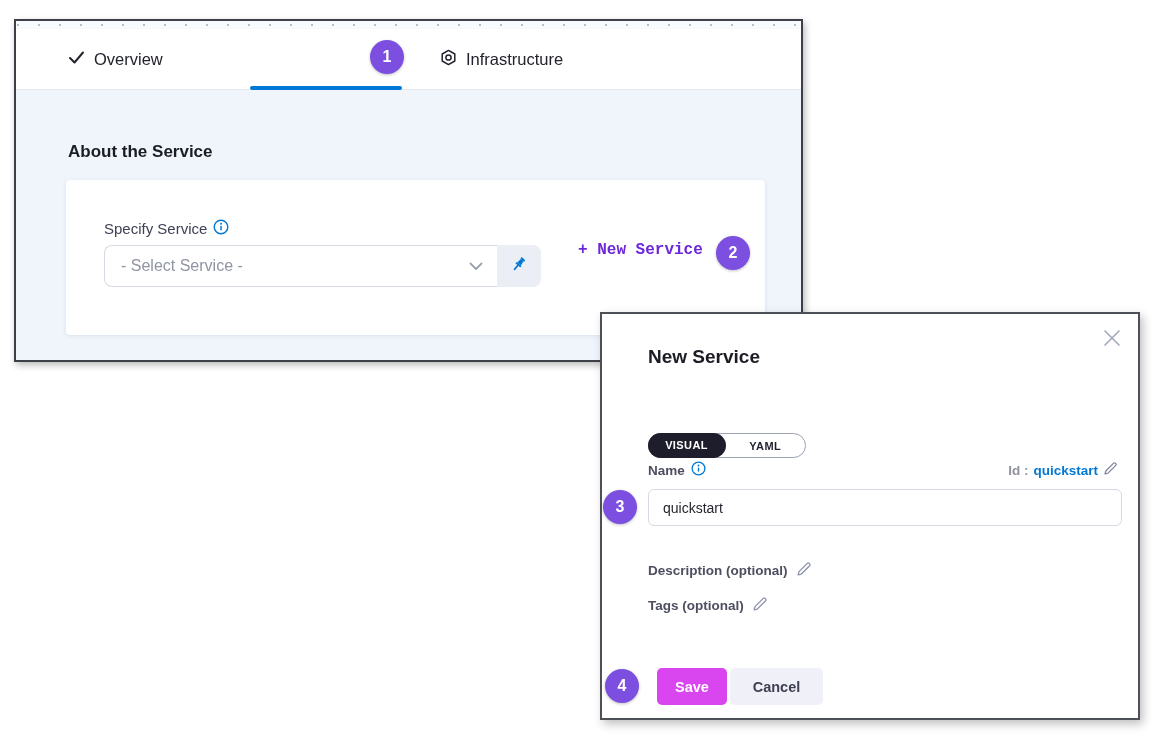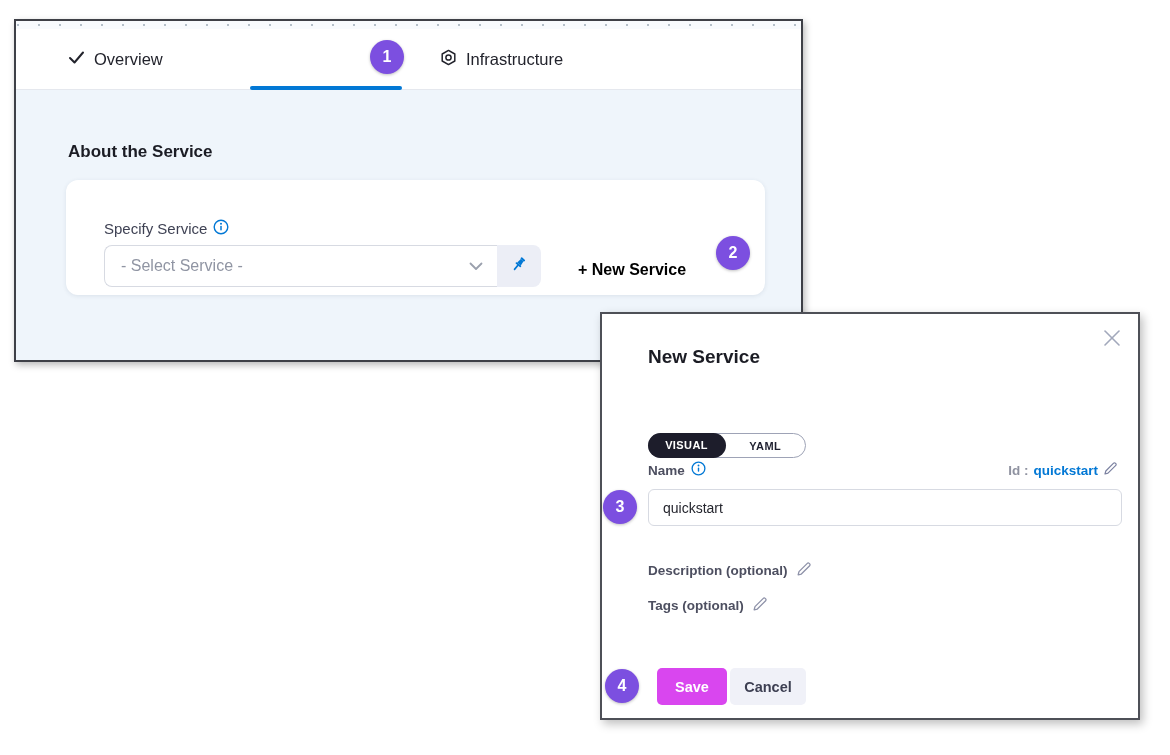--- a/index.html
+++ b/index.html
@@ -27,33 +27,33 @@
   .tab-service  { left:233px; }
   .tab-infra    { left:424px; }
   .tab-exec     { left:637px; }
   .tabdivider { position:absolute; left:0; right:0; top:68px; height:1px; background:#e5e8ee; }
   .tabunderline { position:absolute; left:234px; top:65px; width:152px; height:4px;
                   background:#0278d5; border-radius:2px; }
 
   .content { position:absolute; left:0; top:69px; right:0; bottom:0; background:#eff5fb; }
   .section-heading { position:absolute; left:52px; top:52px; font-size:17px; font-weight:700; color:#1b1c24; }
 
-  .card { position:absolute; left:50px; top:90px; width:699px; height:115px;
-          background:#fff; border-radius:12px; box-shadow:0 1px 4px rgba(40,60,90,.10); }
+  .card { position:absolute; left:50px; top:90px; width:699px; height:155px;
+          background:#fff; border-radius:4px; box-shadow:0 1px 4px rgba(40,60,90,.10); }
   .specify-label { position:absolute; left:38px; top:39px; font-size:15px; color:#3f4254;
                    display:flex; align-items:center; gap:6px; }
   .selectgroup { position:absolute; left:38px; top:65px; height:42px; display:flex; }
   .fakeselect { width:393px; height:42px; background:#fff; border:1px solid #d7dae2;
                 border-right:none; border-radius:8px 0 0 8px; display:flex; align-items:center;
                 justify-content:space-between; padding:0 14px 0 16px; cursor:pointer; }
   .fakeselect .ph { color:#9095a3; font-size:16px; }
   .pinbtn { width:44px; height:42px; background:#eceef6; border-radius:0 8px 8px 0;
             display:flex; align-items:center; justify-content:center; cursor:pointer; }
-  .newservice { position:absolute; left:512px; top:81px; color:#000000; font-size:16px;
-                font-weight:700; text-decoration:none; cursor:pointer; }
+  .newservice { position:absolute; left:512px; top:61px; color:#6d28d9; font-size:16px;
+                font-weight:700; text-decoration:none; cursor:pointer;font-family:Liberation Mono, monospace; }
 
   
   .modal { position:absolute; left:600px; top:312px; width:540px; height:408px;
            background:#fff; border:2px solid #4e5057; box-shadow:3px 4px 9px rgba(0,0,0,.25); }
   .modal-close { position:absolute; right:16px; top:14px; width:20px; height:20px; cursor:pointer; }
   .modal-title { position:absolute; left:46px; top:32px; font-size:19px; font-weight:700; color:#1b1c24; }
 
   .toggle { position:absolute; left:46px; top:119px; width:158px; height:25px;
             border:1.5px solid #9ea3b6; border-radius:13px; background:#fff; display:flex;justify-content:space-between; }
   .toggle-visual { width:78px; height:25px; margin:-1.5px 0 0 -1.5px; background:#1d1d2b;
@@ -74,21 +74,21 @@
                 color:#25262e; font-family:"Liberation Sans",sans-serif; outline:none; background:#fff; }
 
   .opt-label { position:absolute; left:46px; font-size:13.5px; font-weight:600; color:#4d4f60;
                display:flex; align-items:center; gap:8px; }
   .desc-label { top:247px; }
   .tags-label { top:282px; }
 
   .btn { position:absolute; top:354px; height:37px; border:none; border-radius:5px;
          font-size:14.5px; font-weight:700; font-family:"Liberation Sans",sans-serif; cursor:pointer; }
   .btn-save { left:46px; width:70px; background:#d946ef; color:#fff;margin-left:9px; }
-  .btn-cancel { left:128px; width:76px; background:#f0f1f8; color:#3d3f52; }
+  .btn-cancel { left:128px; width:93px; background:#f0f1f8; color:#3d3f52; }
 
   
   .badge { position:absolute; width:34px; height:34px; border-radius:50%; background:#7c4fe0;
            color:#fff; font-size:16px; font-weight:700; display:flex; align-items:center;
            justify-content:center; box-shadow:0 1px 3px rgba(0,0,0,.25); z-index:30; }
   .badge-1 { left:370px; top:40px; }
   .badge-2 { left:716px; top:236px; }
   .badge-3 { left:603px; top:490px; }
   .badge-4 { left:605px; top:669px; }
 </style>

